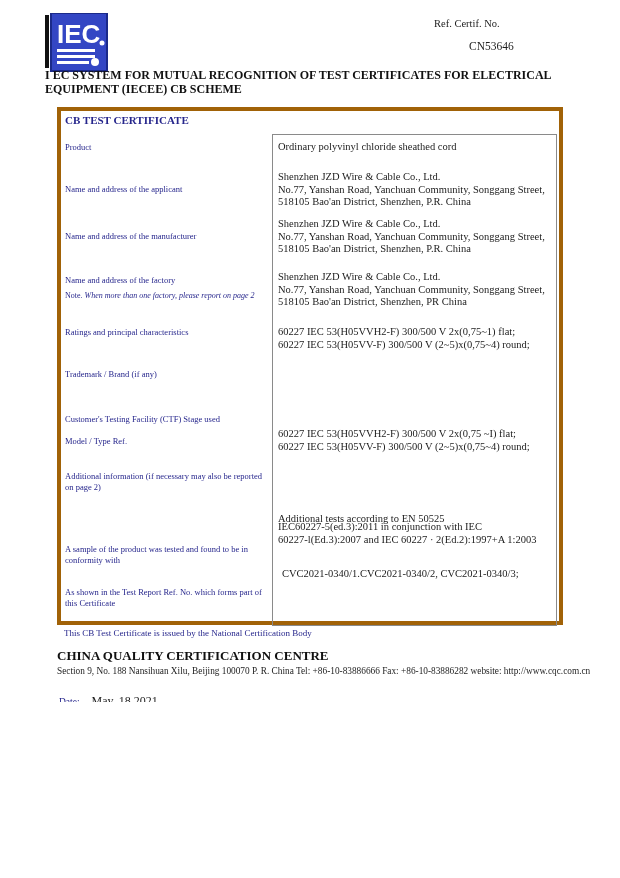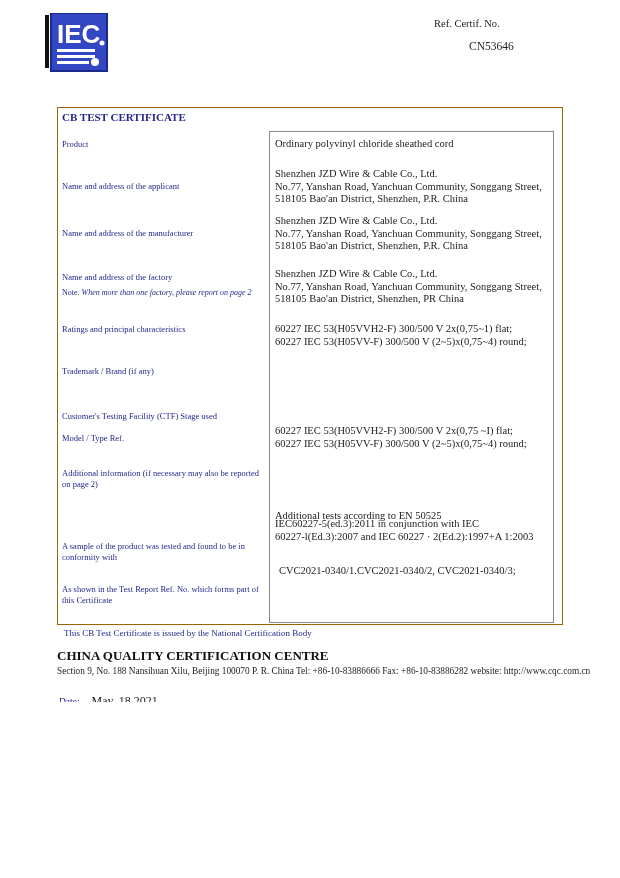--- a/index.html
+++ b/index.html
@@ -15,21 +15,21 @@
   .iec-logo{position:absolute;left:45px;top:13px;width:64px;height:60px;}
   .ref-label{position:absolute;left:434px;top:18px;font-size:10.5px;color:#1c1c1c;}
   .ref-number{position:absolute;left:469px;top:40px;font-size:11.5px;color:#1c1c1c;}
   .scheme-title{
     position:absolute;left:45px;top:69px;width:545px;
     font-size:12px;font-weight:bold;line-height:13.5px;color:#111;
   }
   
   .cert-table{
     position:absolute;left:57px;top:107px;width:506px;height:518px;
-    border:1px solid #a16207;box-sizing:border-box;
+    border:4px solid #a16207;box-sizing:border-box;
   }
   .cert-table-header{
     height:23px;box-sizing:border-box;padding:3px 0 0 4px;
     font-size:11px;font-weight:bold;color:#26268c;
   }
   .value-box{
     position:absolute;left:211px;top:23px;width:285px;height:492px;
     border:1px solid #8a8a8a;box-sizing:border-box;pointer-events:none;
   }
   .t-body{position:relative;}
@@ -107,20 +107,21 @@
       <rect x="12" y="42" width="38" height="3" fill="#ffffff"></rect>
       <rect x="12" y="48" width="32" height="3" fill="#ffffff"></rect>
       <circle cx="50" cy="49" r="4" fill="#ffffff"></circle>
       <circle cx="57" cy="30" r="2.5" fill="#ffffff"></circle>
     </svg>
   </div>
 
   <div class="ref-label">Ref. Certif. No.</div>
   <div class="ref-number">CN53646</div>
 
+  <div class="scheme-title">I EC SYSTEM FOR MUTUAL RECOGNITION OF TEST CERTIFICATES FOR ELECTRICAL EQUIPMENT (IECEE) CB SCHEME</div>
 
   <div class="cert-table">
     <div class="cert-table-header">CB TEST CERTIFICATE</div>
     <div class="value-box"></div>
     <div class="t-body">
         <div class="t-row">
           <div class="t-label">
             <div class="t-label-text">Product</div>
           </div>
           <div class="t-value">

